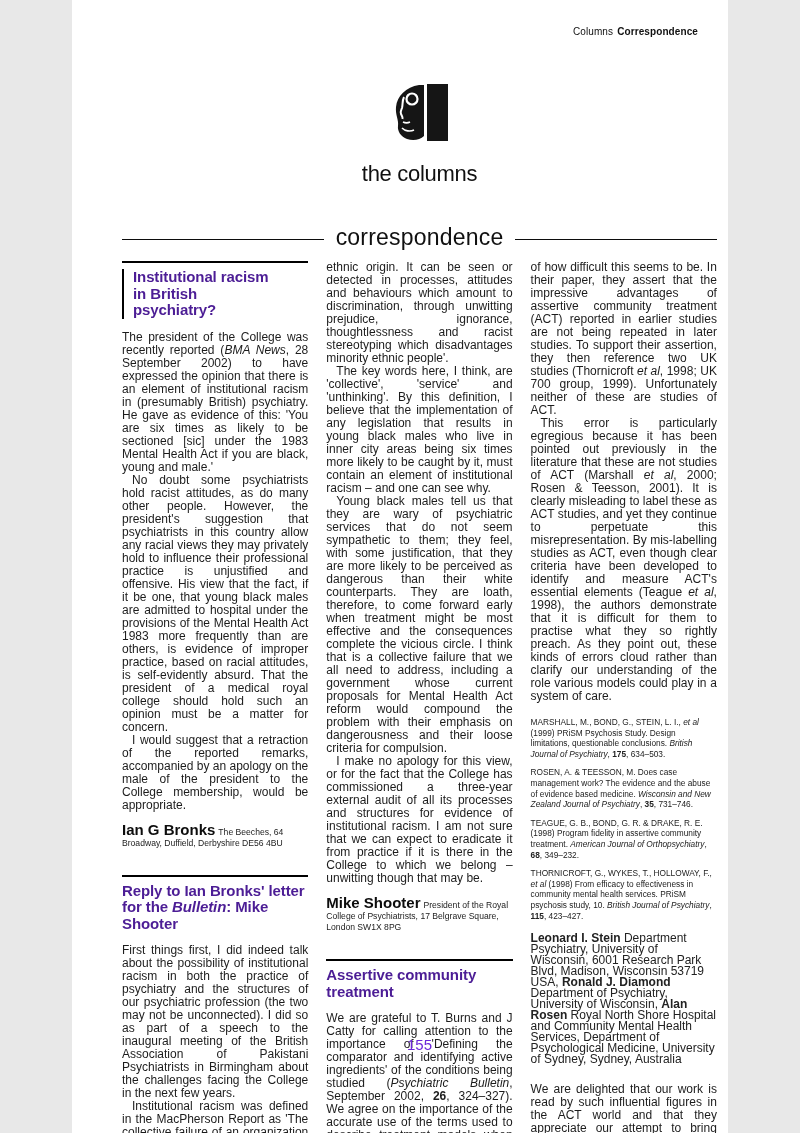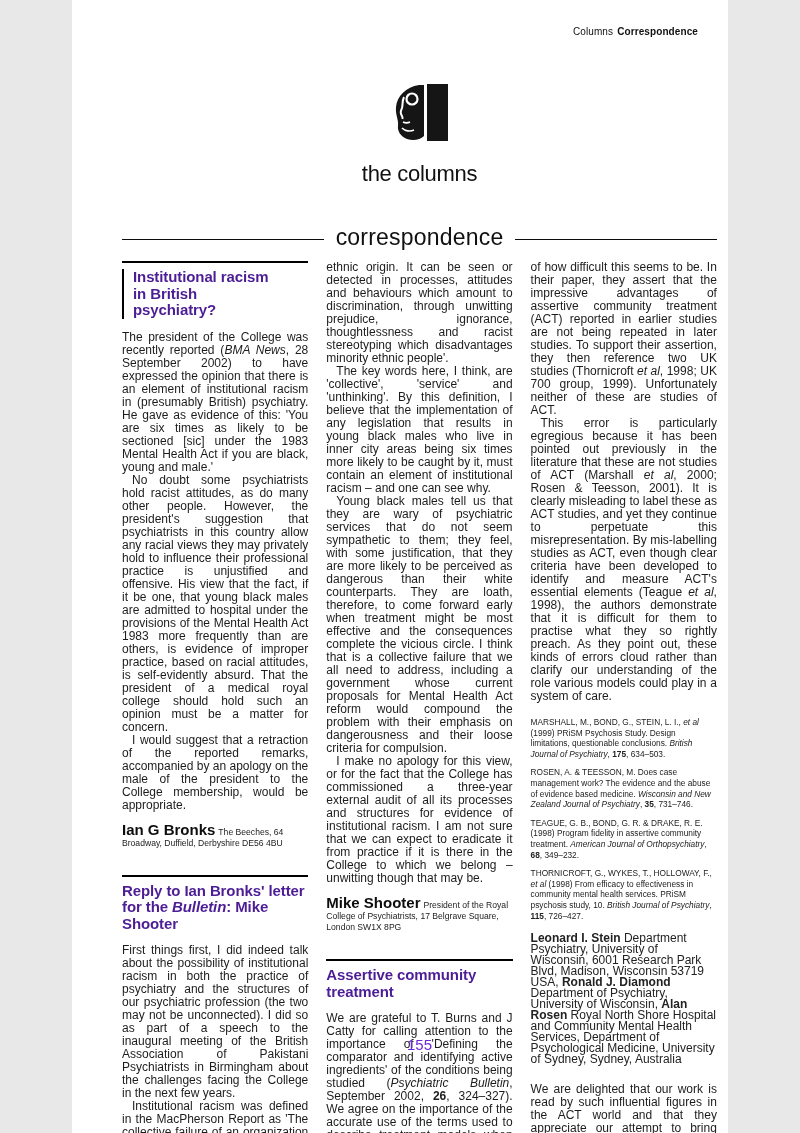--- a/index.html
+++ b/index.html
@@ -120,21 +120,21 @@
       <p class="bp"><span>We are grateful to T. Burns and J Catty for calling attention to the importance of 'Defining the comparator and identifying active ingredients' of the conditions being studied (</span><span style="font-style: italic;">Psychiatric Bulletin</span><span>, September 2002, </span><span style="font-weight: 700;">26</span><span>, 324–327). We agree on the importance of the accurate use of the terms used to describe treatment models when making comparisons. We applaud their call to be more rigorous in this regard and want to point out an example</span></p>
     </div>
 
     <div class="col">
       <p class="bp"><span>of how difficult this seems to be. In their paper, they assert that the impressive advantages of assertive community treatment (ACT) reported in earlier studies are not being repeated in later studies. To support their assertion, they then reference two UK studies (Thornicroft </span><span style="font-style: italic;">et al</span><span>, 1998; UK 700 group, 1999). Unfortunately neither of these are studies of ACT.</span></p>
       <p class="bp ind"><span>This error is particularly egregious because it has been pointed out previously in the literature that these are not studies of ACT (Marshall </span><span style="font-style: italic;">et al</span><span>, 2000; Rosen &amp; Teesson, 2001). It is clearly misleading to label these as ACT studies, and yet they continue to perpetuate this misrepresentation. By mis-labelling studies as ACT, even though clear criteria have been developed to identify and measure ACT's essential elements (Teague </span><span style="font-style: italic;">et al</span><span>, 1998), the authors demonstrate that it is difficult for them to practise what they so rightly preach. As they point out, these kinds of errors cloud rather than clarify our understanding of the role various models could play in a system of care.</span></p>
       <div class="refs">
         <p class="ref"><span>MARSHALL, M., BOND, G., STEIN, L. I., </span><span style="font-style: italic;">et al</span><span> (1999) PRiSM Psychosis Study. Design limitations, questionable conclusions. </span><span style="font-style: italic;">British Journal of Psychiatry</span><span>, </span><span style="font-weight: 700;">175</span><span>, 634–503.</span></p>
         <p class="ref"><span>ROSEN, A. &amp; TEESSON, M. Does case management work? The evidence and the abuse of evidence based medicine. </span><span style="font-style: italic;">Wisconsin and New Zealand Journal of Psychiatry</span><span>, </span><span style="font-weight: 700;">35</span><span>, 731–746.</span></p>
         <p class="ref"><span>TEAGUE, G. B., BOND, G. R. &amp; DRAKE, R. E. (1998) Program fidelity in assertive community treatment. </span><span style="font-style: italic;">American Journal of Orthopsychiatry</span><span>, </span><span style="font-weight: 700;">68</span><span>, 349–232.</span></p>
-        <p class="ref"><span>THORNICROFT, G., WYKES, T., HOLLOWAY, F., </span><span style="font-style: italic;">et al</span><span> (1998) From efficacy to effectiveness in community mental health services. PRiSM psychosis study, 10. </span><span style="font-style: italic;">British Journal of Psychiatry</span><span>, </span><span style="font-weight: 700;">115</span><span>, 726–427.</span></p>
+        <p class="ref"><span>THORNICROFT, G., WYKES, T., HOLLOWAY, F., </span><span style="font-style: italic;">et al</span><span> (1998) From efficacy to effectiveness in community mental health services. PRiSM psychosis study, 10. </span><span style="font-style: italic;">British Journal of Psychiatry</span><span>, </span><span style="font-weight: 700;">115</span><span>, 423–427.</span></p>
       </div>
       <p class="sig-block"><span style="font-weight: 700;">Leonard I. Stein</span><span> Department Psychiatry, University of Wisconsin, 6001 Research Park Blvd, Madison, Wisconsin 53719 USA, </span><span style="font-weight: 700;">Ronald J. Diamond</span><span> Department of Psychiatry, University of Wisconsin, </span><span style="font-weight: 700;">Alan Rosen</span><span> Royal North Shore Hospital and Community Mental Health Services, Department of Psychological Medicine, University of Sydney, Sydney, Australia</span></p>
       <p class="bp gap">We are delighted that our work is read by such influential figures in the ACT world and that they appreciate our attempt to bring scientific rigour to</p>
     </div>
 
   </div>
 
   <div class="page-number">155</div>
 
 </div>

